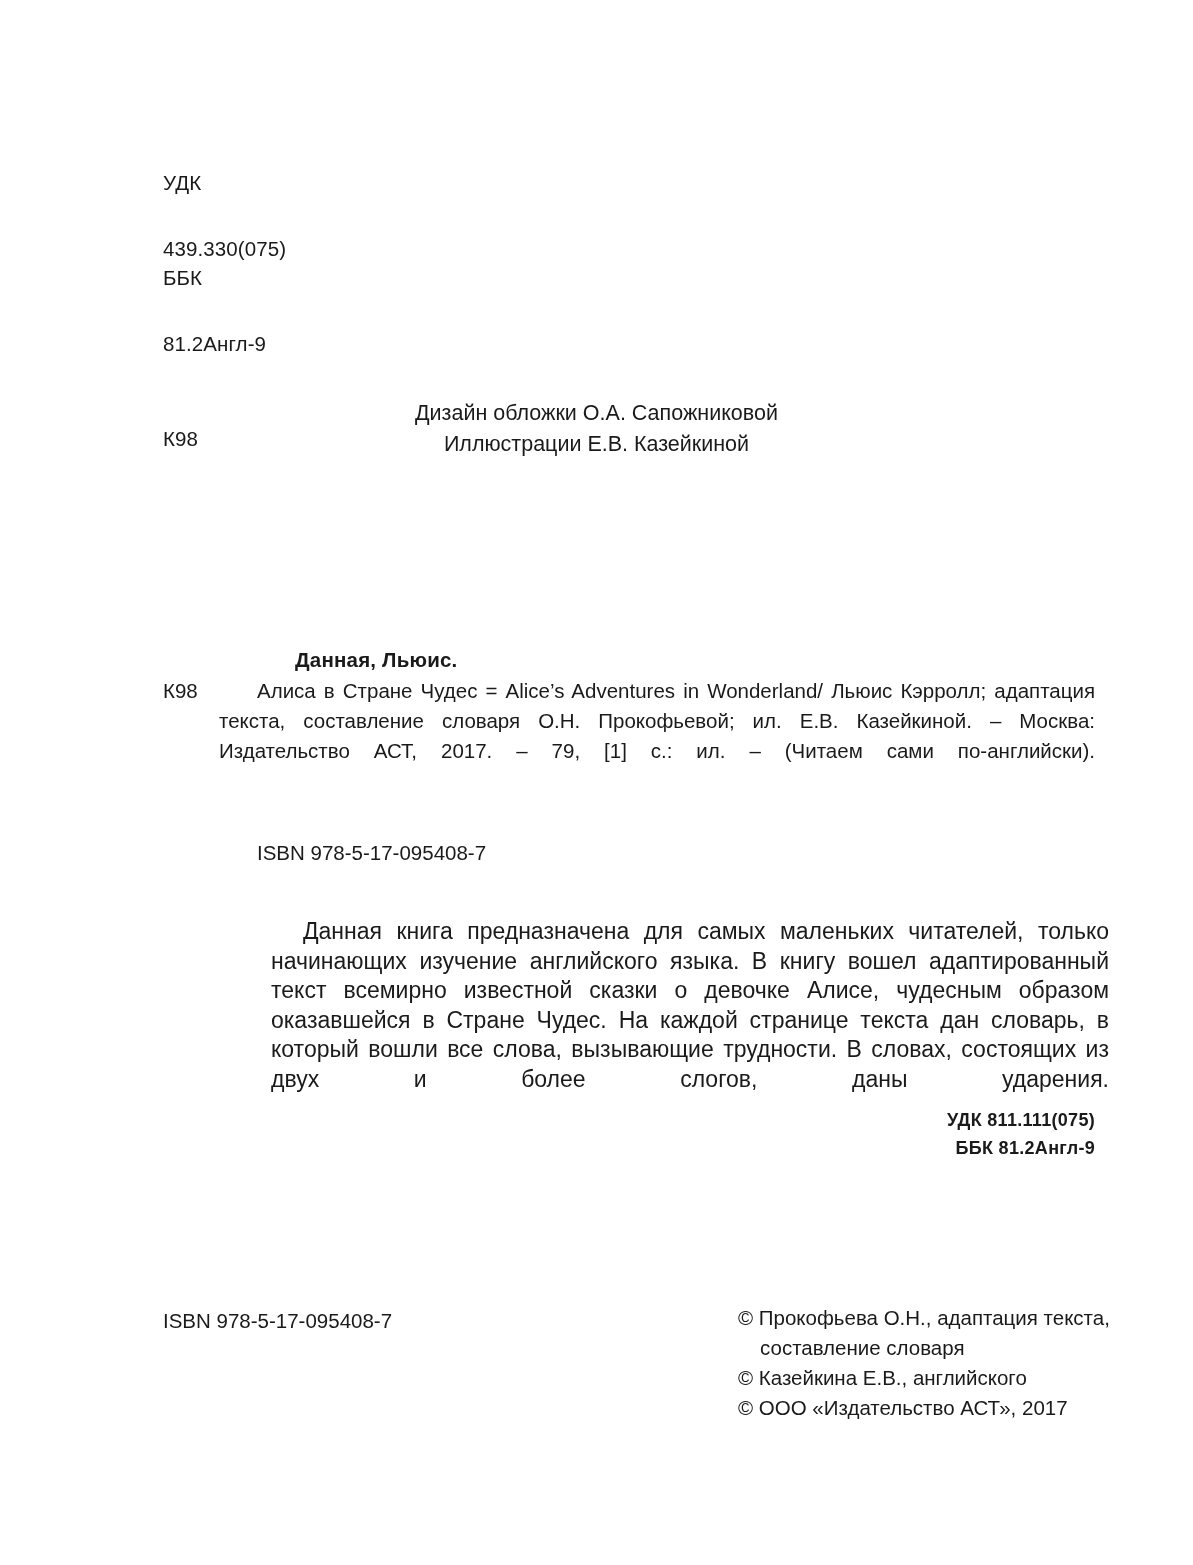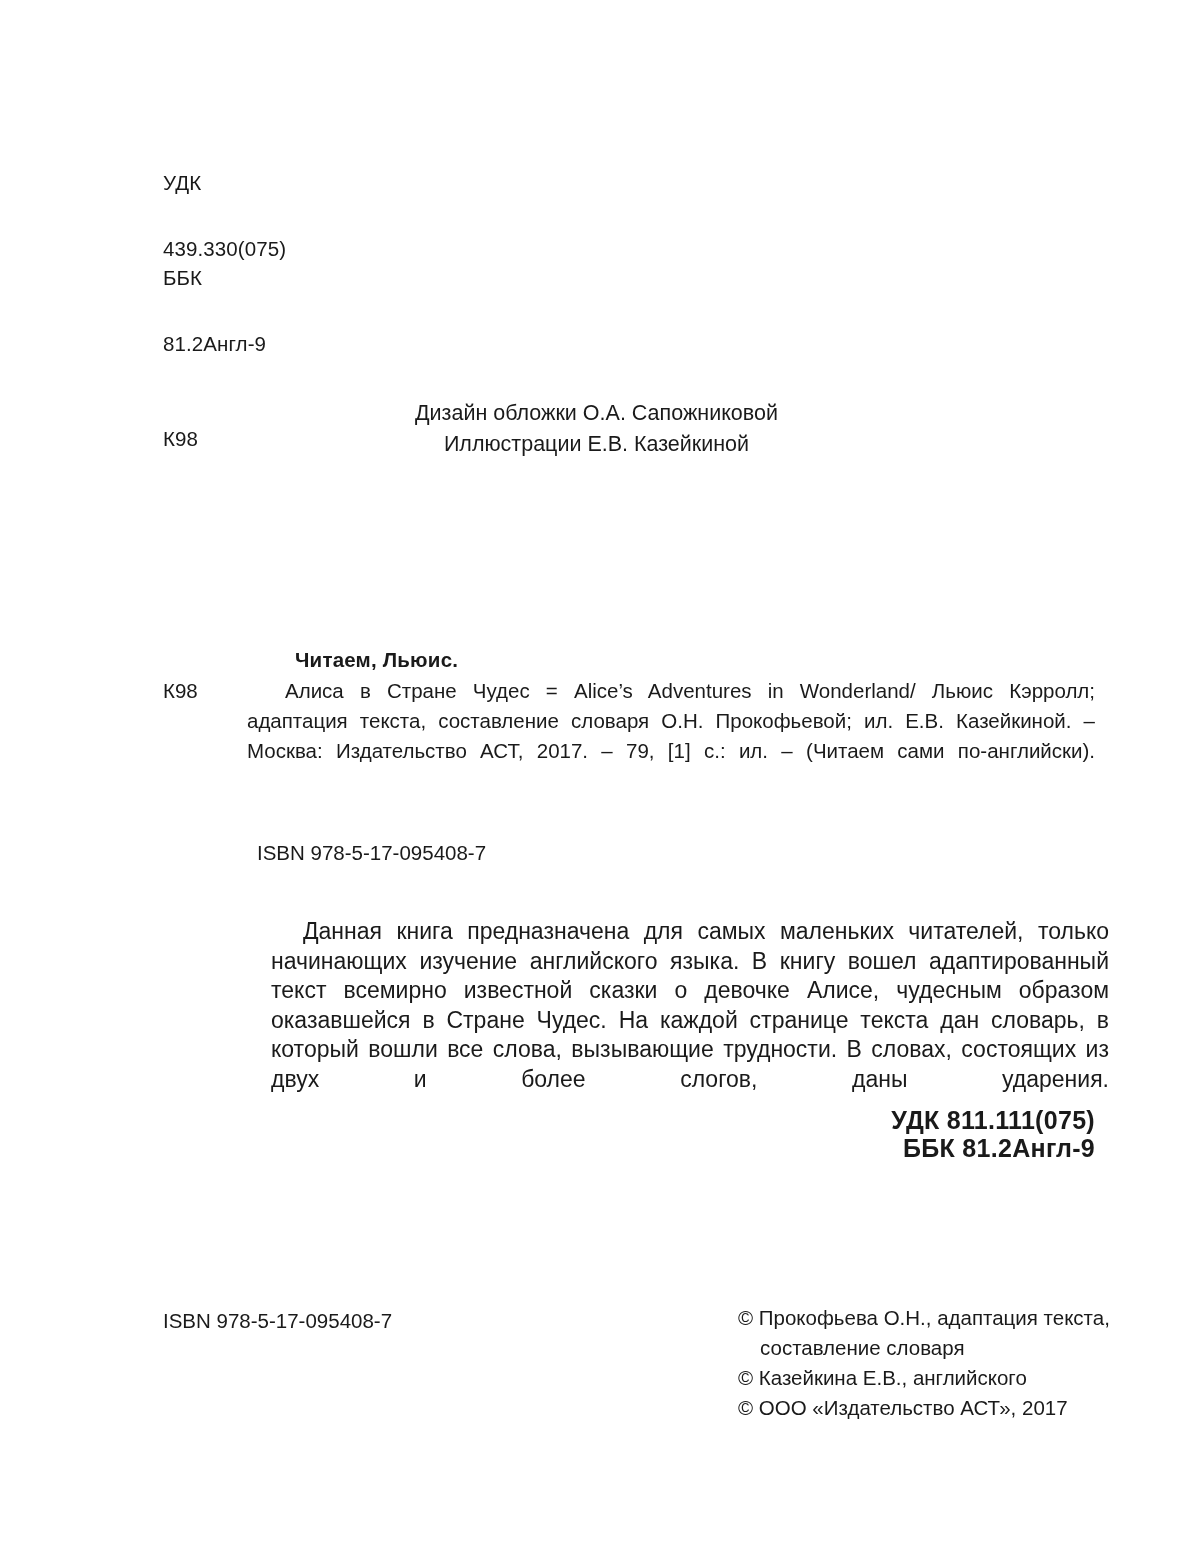--- a/index.html
+++ b/index.html
@@ -73,21 +73,21 @@
     position: relative;
     margin-top: 1px;
   }
   .biblio-sig {
     position: absolute;
     left: 0;
     top: 0;
     width: 94px;
   }
   .biblio-desc {
-    margin-left: 84px;
+    margin-left: 56px;
     text-indent: 38px;
     text-align: justify;
     text-justify: inter-word;
     hyphens: none;
   }
   .biblio-desc::after {
     content: "";
     display: inline-block;
     width: 100%;
   }
@@ -123,21 +123,21 @@
     width: 100%;
   }
 
   
   .class-bold {
     position: absolute;
     right: 98px;
     top: 1106px;
     text-align: right;
     font-weight: bold;
-    font-size: 25px;
+    font-size: 18px;
     line-height: 28px;
     letter-spacing: 0.3px;
     white-space: nowrap;
   }
 
   
   .footer-isbn {
     position: absolute;
     left: 163px;
     top: 1306px;
@@ -178,21 +178,21 @@
       <span class="class-val">К98</span>
     </div>
   </div>
 
   <div class="credits">
     <div>Дизайн обложки О.А. Сапожниковой</div>
     <div>Иллюстрации Е.В. Казейкиной</div>
   </div>
 
   <div class="biblio">
-    <div class="biblio-author">Читаем, Льюис.</div>
+    <div class="biblio-author">Данная, Льюис.</div>
     <div class="biblio-body">
       <span class="biblio-sig">К98</span>
       <div class="biblio-desc">Алиса в Стране Чудес = Alice’s Adventures in Wonderland/ Льюис Кэрролл; адаптация текста, составление словаря О.Н. Прокофьевой; ил. Е.В. Казейкиной. – Москва: Издательство АСТ, 2017. – 79, [1] с.: ил. – (Читаем сами по-английски).</div>
     </div>
   </div>
 
   <div class="isbn-record">ISBN 978-5-17-095408-7</div>
 
   <div class="annotation">
     <p class="justify-all">Данная книга предназначена для самых маленьких читателей, только начинающих изучение английского языка. В книгу вошел адаптированный текст всемирно известной сказки о девочке Алисе, чудесным образом оказавшейся в Стране Чудес. На каждой странице текста дан словарь, в который вошли все слова, вызывающие трудности. В словах, состоящих из двух и более слогов, даны ударения.</p>

